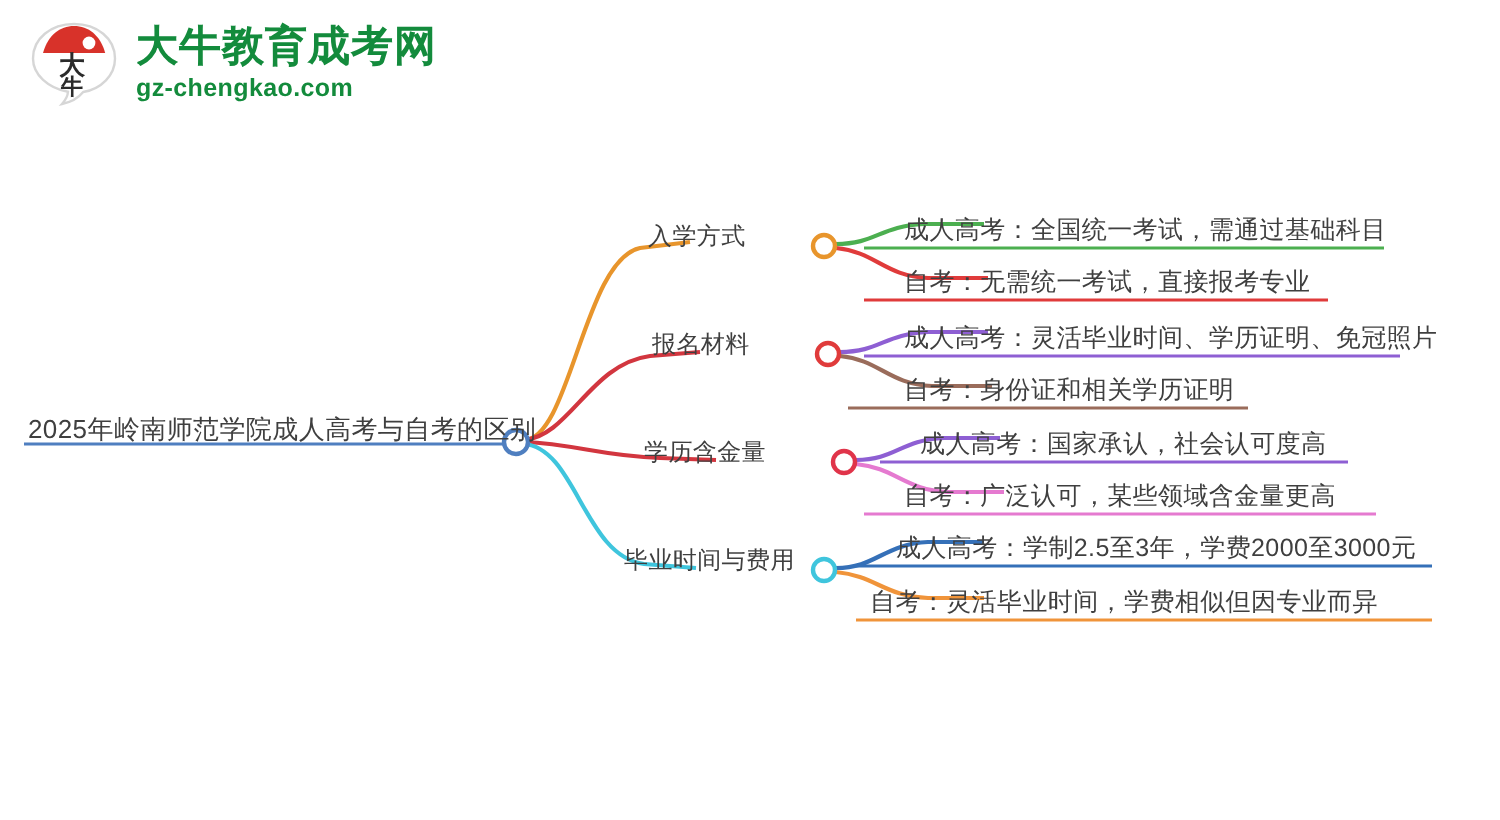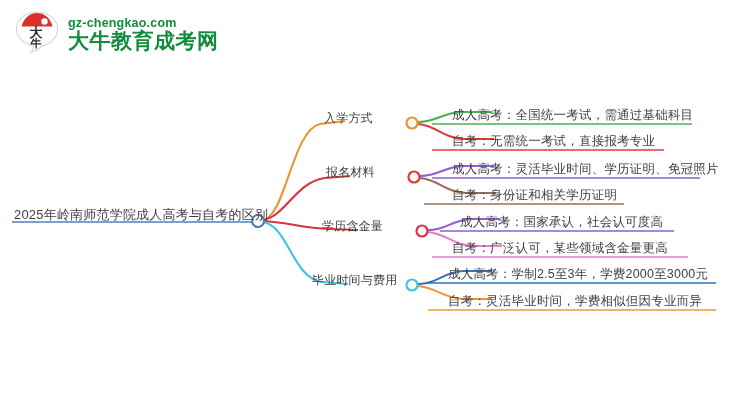--- a/index.html
+++ b/index.html
@@ -96,22 +96,22 @@
 
       <path d="M7.5 16.5 C10.0 7.5 16.0 3.0 23.0 3.0 C30.2 3.0 36.2 7.6 38.6 16.5 Z" fill="#d8322a"></path>
 
       <circle cx="30.5" cy="11.5" r="3.2" fill="#ffffff"></circle>
 
       <text x="22" y="27" font-family="'Liberation Sans', sans-serif" font-size="13" font-weight="bold" fill="#2b2b2b" text-anchor="middle">大</text>
       <text x="22" y="37" font-family="'Liberation Sans', sans-serif" font-size="11" font-weight="bold" fill="#2b2b2b" text-anchor="middle">牛</text>
     </svg>
   </div>
   <div id="brand-text">
+    <div id="brand-name">大牛教育成考网</div>
     <div id="brand-domain">gz-chengkao.com</div>
-    <div id="brand-name">大牛教育成考网</div>
   </div>
 </div>
 
 <svg id="map-svg" viewBox="0 0 750 410" xmlns="http://www.w3.org/2000/svg">
 
   <line x1="12" y1="222" x2="252" y2="222" stroke="#4f7fc0" stroke-width="1.6"></line>
 
   <path d="M262 220 C285 220 292 130 320 124 L345 121" fill="none" stroke="#e8952c" stroke-width="2.1"></path>
 
   <path d="M262 220 C285 218 295 182 325 178 L350 176" fill="none" stroke="#d2363f" stroke-width="2.1"></path>
@@ -157,13 +157,13 @@
 <div class="node-text leaf-text" style="left:434px; top:107px;">成人高考：全国统一考试，需通过基础科目</div>
 <div class="node-text leaf-text" style="left:434px; top:133px;">自考：无需统一考试，直接报考专业</div>
 
 <div class="node-text leaf-text" style="left:434px; top:161px;">成人高考：灵活毕业时间、学历证明、免冠照片</div>
 <div class="node-text leaf-text" style="left:434px; top:187px;">自考：身份证和相关学历证明</div>
 
 <div class="node-text leaf-text" style="left:442px; top:214px;">成人高考：国家承认，社会认可度高</div>
 <div class="node-text leaf-text" style="left:434px; top:240px;">自考：广泛认可，某些领域含金量更高</div>
 
 <div class="node-text leaf-text" style="left:430px; top:266px;">成人高考：学制2.5至3年，学费2000至3000元</div>
-<div class="node-text leaf-text" style="left:430px; top:293px;">自考：灵活毕业时间，学费相似但因专业而异</div>
+<div class="node-text leaf-text" style="left:417px; top:293px;">自考：灵活毕业时间，学费相似但因专业而异</div>
 
 </body></html>

